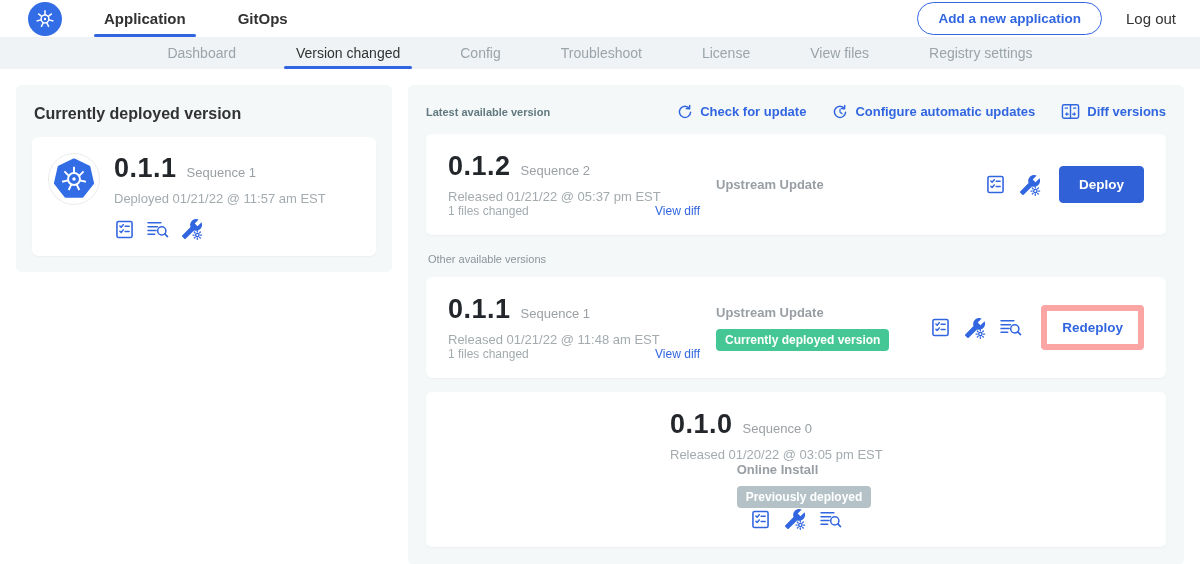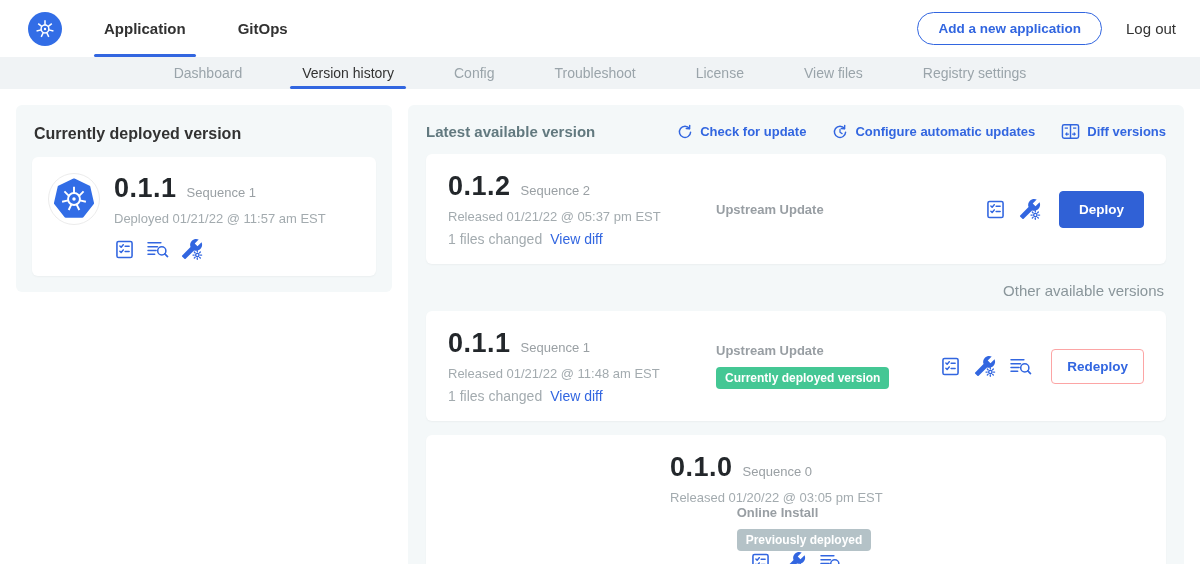--- a/index.html
+++ b/index.html
@@ -6,21 +6,21 @@
   html, body { width: 1200px; height: 564px; }
   body {
     font-family: "Liberation Sans", sans-serif;
     background: #ffffff;
     color: #323232;
     overflow: hidden;
   }
 
   
   .header {
-    height: 57px;
+    height: 37px;
     display: flex;
     align-items: stretch;
     padding: 0 24px 0 28px;
     background: #fff;
   }
   .logo-circle {
     width: 34px; height: 34px;
     border-radius: 50%;
     background: #326de6;
     display: flex; align-items: center; justify-content: center;
@@ -114,39 +114,39 @@
   .version-line { display: flex; align-items: baseline; gap: 10px; }
   .version-number { font-size: 27px; font-weight: 800; color: #23272b; letter-spacing: 0.5px; }
   .sequence-label { font-size: 13px; color: #9aa0a4; font-weight: 500; }
   .muted-line { font-size: 13px; color: #a3abaf; margin-top: 7px; }
   .icon-row { display: flex; align-items: center; gap: 11px; margin-top: 12px; }
   .icon-slot { display: inline-flex; cursor: pointer; }
 
   
   .right-panel { flex: 1; padding: 14px 18px 18px; }
   .right-header { display: flex; align-items: center; justify-content: space-between; margin: 4px 0 14px; }
-  .section-heading { font-size: 15px; font-weight: 600; color: #62797f; text-align: right; }
+  .section-heading { font-size: 11px; font-weight: 600; color: #62797f; }
   .section-heading.other { color: #8a969b; font-weight: 500; margin: 18px 2px 12px; }
   .header-actions { display: flex; align-items: center; gap: 26px; }
   .action-link {
     display: flex; align-items: center; gap: 7px;
     color: #3266e0; font-size: 13px; font-weight: 700; cursor: pointer;
   }
 
   .version-card {
     background: #fff;
     border-radius: 6px;
     padding: 17px 22px;
     display: flex;
     align-items: center;
     box-shadow: 0 1px 2px rgba(0,0,0,0.04);
   }
   .version-card + .version-card { margin-top: 14px; flex-direction: column; }
   .vc-left { width: 252px; flex-shrink: 0; }
-  .vc-files { font-size: 14px; color: #a3abaf; margin-top: 7px; display: flex; gap: 8px; }
+  .vc-files { font-size: 12px; color: #a3abaf; margin-top: 0; display: flex; gap: 8px; justify-content: space-between; }
   .view-diff { color: #3266e0; font-weight: 400; cursor: pointer; }
   .vc-mid { flex: 1; padding-left: 16px; align-self: center; }
   .vc-source { font-size: 13px; font-weight: 600; color: #989ea3; }
   .vc-badge {
     display: inline-block;
     margin-top: 9px;
     font-size: 12px;
     font-weight: 700;
     color: #fff;
     padding: 4px 9px;
@@ -154,21 +154,21 @@
   }
   .vc-badge.green { background: #44c794; }
   .vc-badge.gray  { background: #b4c2c7; }
   .vc-right { display: flex; align-items: center; gap: 13px; flex-shrink: 0; }
   .btn {
     font-size: 13.5px; font-weight: 700; border-radius: 4px; cursor: pointer;
     font-family: "Liberation Sans", sans-serif;
     margin-left: 5px;
   }
   .btn.primary { background: #3061d6; color: #fff; border: 1px solid #3061d6; padding: 10px 19px; }
-  .btn.outline { background: #fff; color: #3266e0; border: 1px solid #fca5a5; padding: 9px 15px; }
+  .btn.outline { background: #fff; color: #3266e0; border: 6px solid #fca5a5; padding: 9px 15px; }
 
   svg { display: block; }
 </style>
 </head>
 <body>
 
 <div class="header">
   <div class="logo-circle">
     <svg width="26" height="26" viewBox="0 0 24 24">
       <g stroke="#ffffff" stroke-width="1.4" fill="none">
@@ -189,21 +189,21 @@
     <div class="header-tab">GitOps</div>
   </div>
   <div class="header-right">
     <button class="pill-btn">Add a new application</button>
     <span class="logout">Log out</span>
   </div>
 </div>
 
 <div class="subnav">
   <div class="subnav-tab">Dashboard</div>
-  <div class="subnav-tab active">Version history</div>
+  <div class="subnav-tab active">Version changed</div>
   <div class="subnav-tab">Config</div>
   <div class="subnav-tab">Troubleshoot</div>
   <div class="subnav-tab">License</div>
   <div class="subnav-tab">View files</div>
   <div class="subnav-tab">Registry settings</div>
 </div>
 
 <div class="main">
 
   <div class="panel left-panel">

